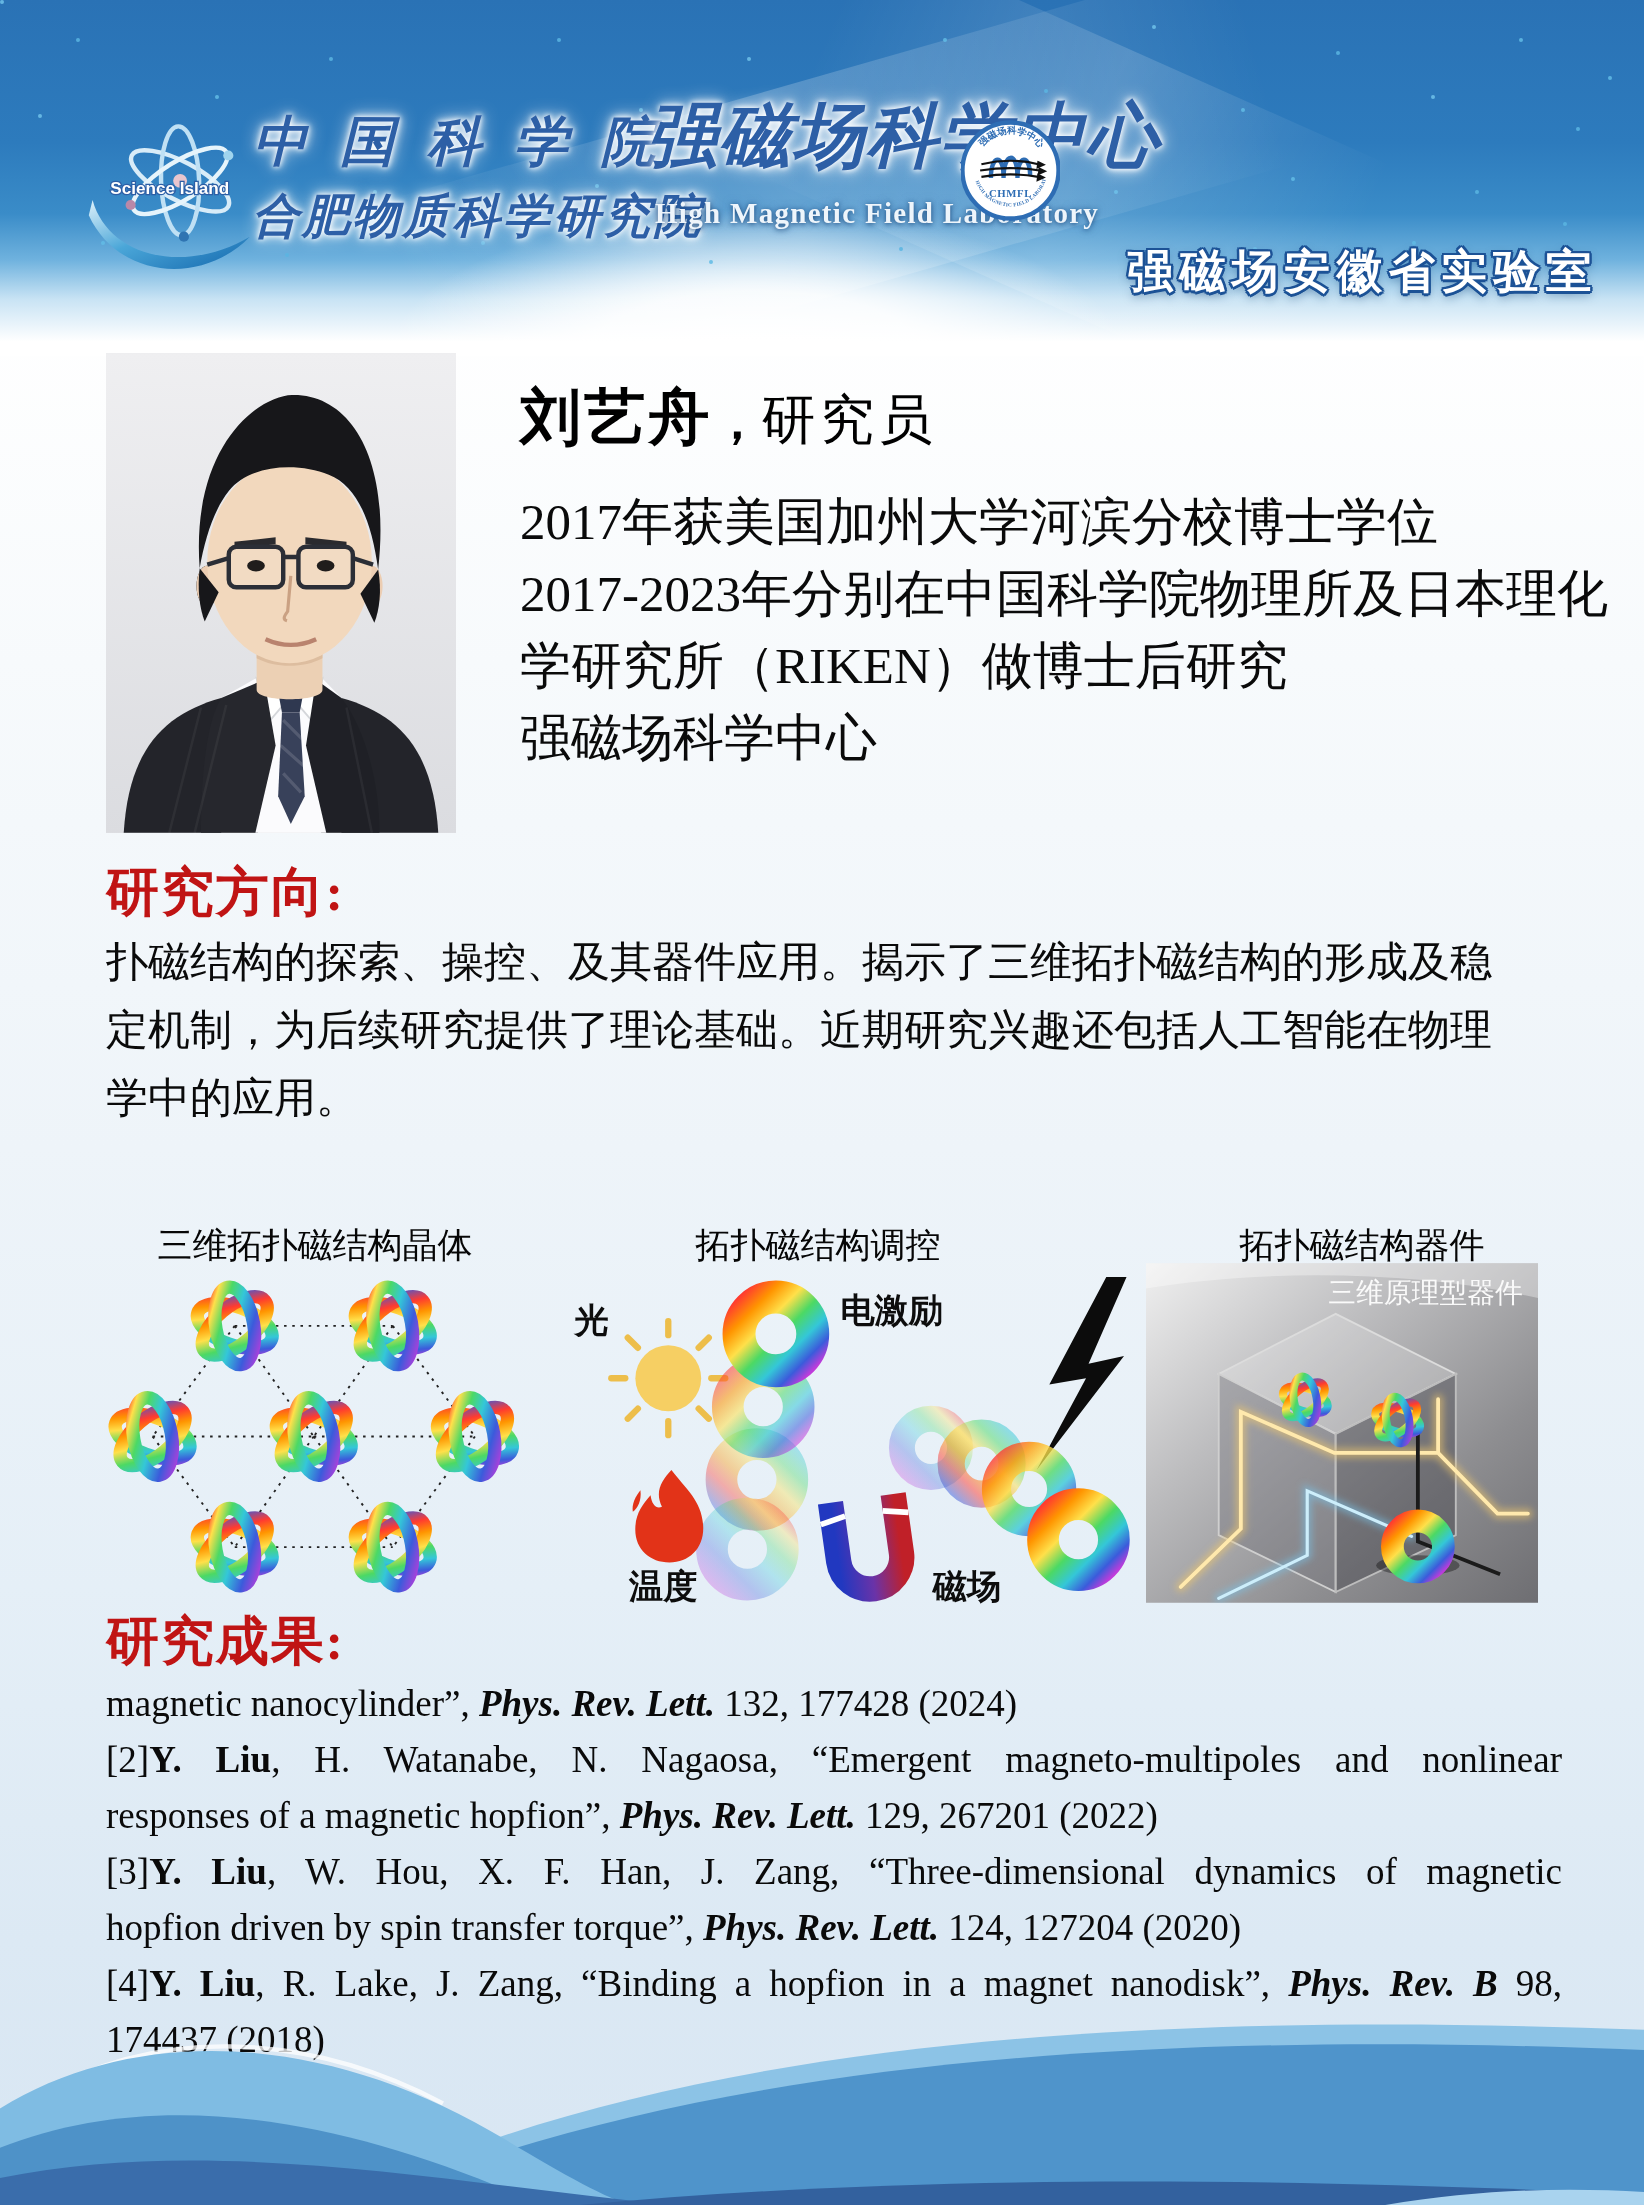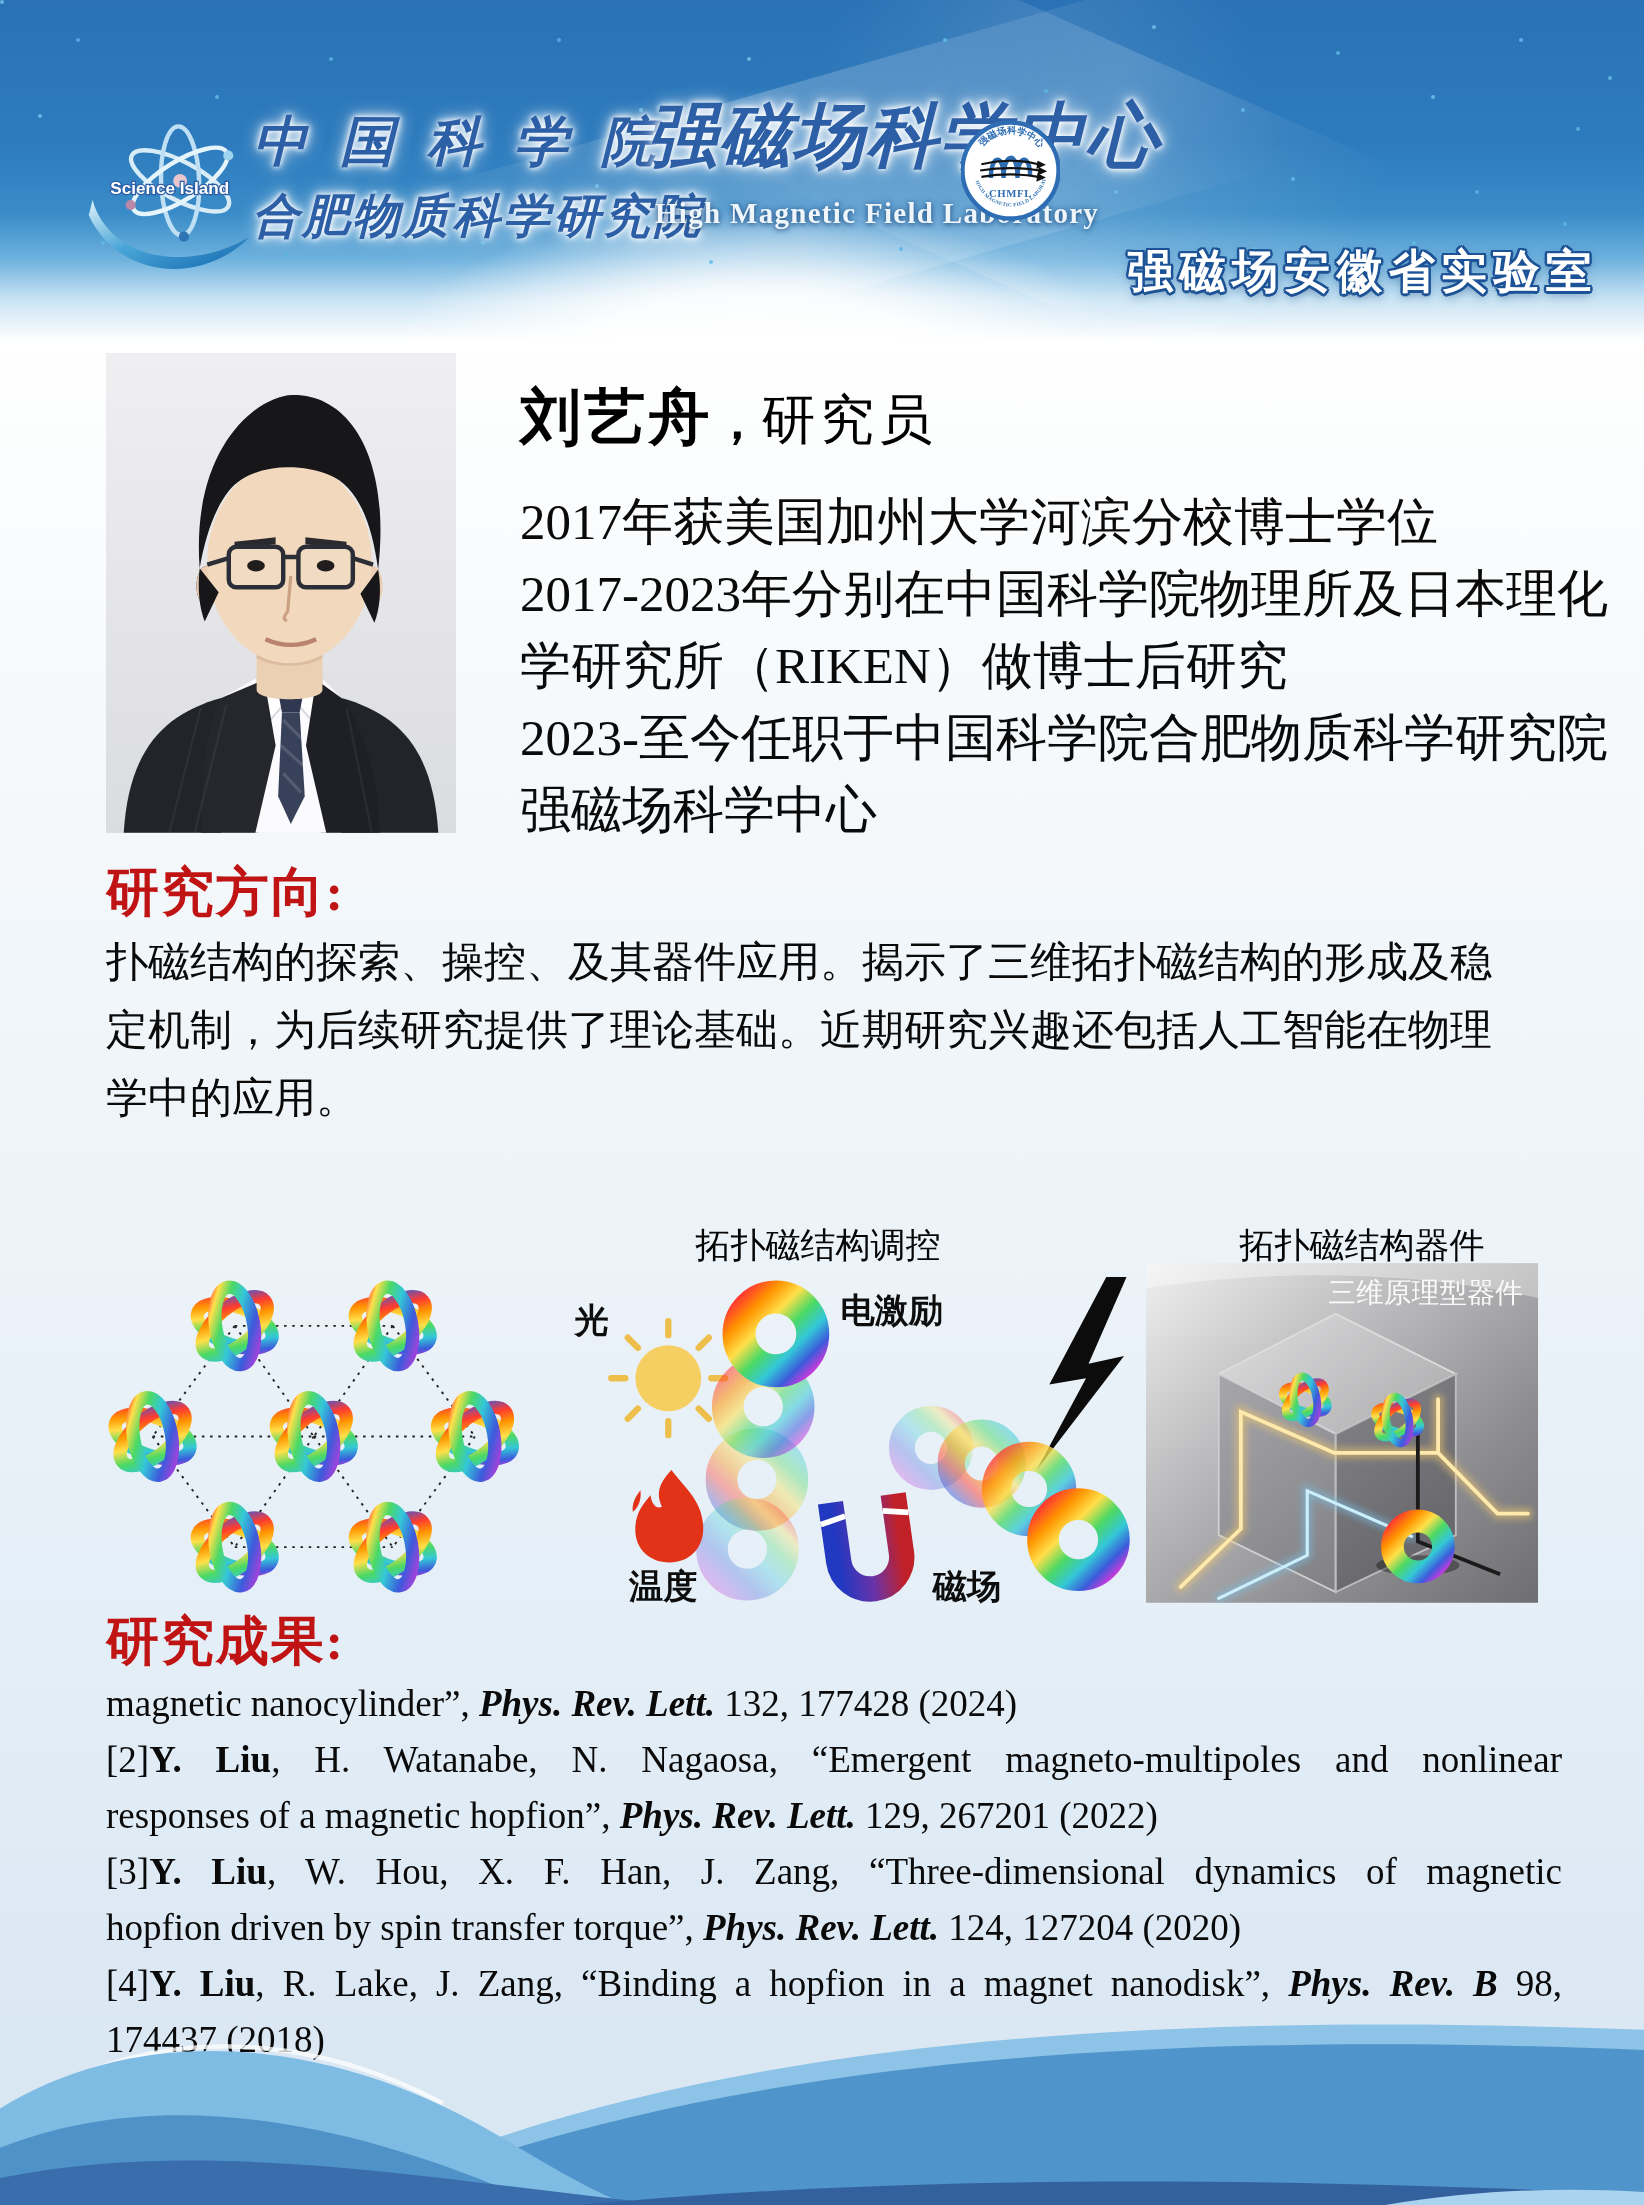--- a/index.html
+++ b/index.html
@@ -209,31 +209,31 @@
     </svg>
   </div>
 
   <div class="name-row">
     <span class="name">刘艺舟</span><span class="sep">，</span><span class="title">研究员</span>
   </div>
   <div class="bio">
       <div class="tline">2017年获美国加州大学河滨分校博士学位</div>
       <div class="tline">2017-2023年分别在中国科学院物理所及日本理化</div>
       <div class="tline">学研究所（RIKEN）做博士后研究</div>
-      <div class="tline">2023-至今任职于中国科学院合肥物质科学研究院</div>
       <div class="tline">强磁场科学中心</div>
     </div>
 
   <div class="sec-head dir-head">研究方向:</div>
   <div class="dir-para">
       <div class="tline">扑磁结构的探索、操控、及其器件应用。揭示了三维拓扑磁结构的形成及稳</div>
       <div class="tline">定机制，为后续研究提供了理论基础。近期研究兴趣还包括人工智能在物理</div>
       <div class="tline">学中的应用。</div>
     </div>
 
+  <div class="cap cap1">三维拓扑磁结构晶体</div>
   <div class="cap cap2">拓扑磁结构调控</div>
   <div class="cap cap3">拓扑磁结构器件</div>
 
   <svg class="fig fig-left" width="500" height="335" viewBox="0 0 790 530">
     <defs>
       <linearGradient id="rbA" x1="0" y1="0" x2="1" y2="1">
         <stop offset="0" stop-color="#ff3b30"></stop>
           <stop offset=".18" stop-color="#ff9500"></stop>
           <stop offset=".36" stop-color="#ffe04a"></stop>
         <stop offset=".54" stop-color="#4cd964"></stop>

